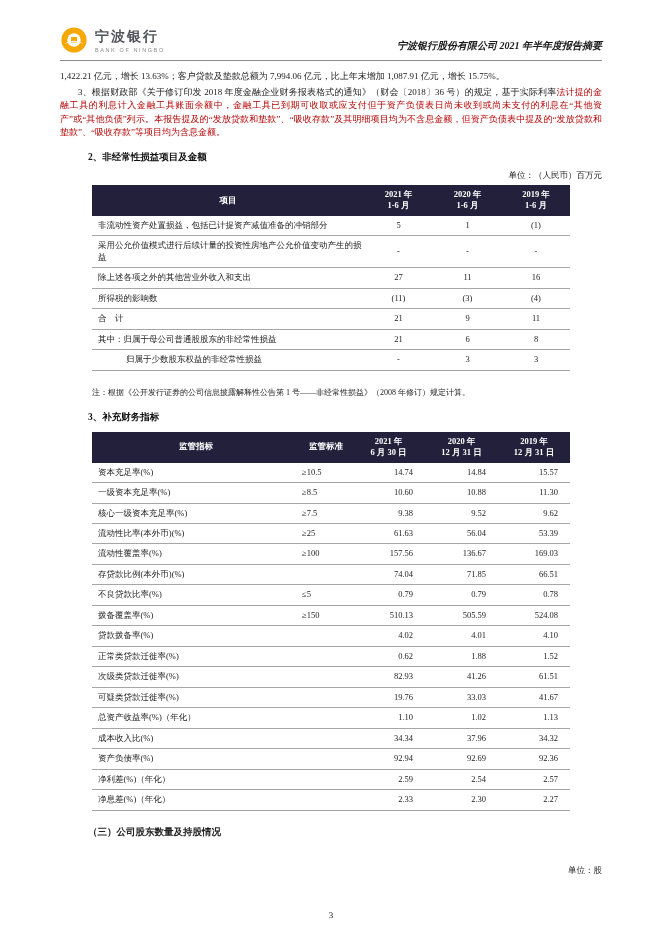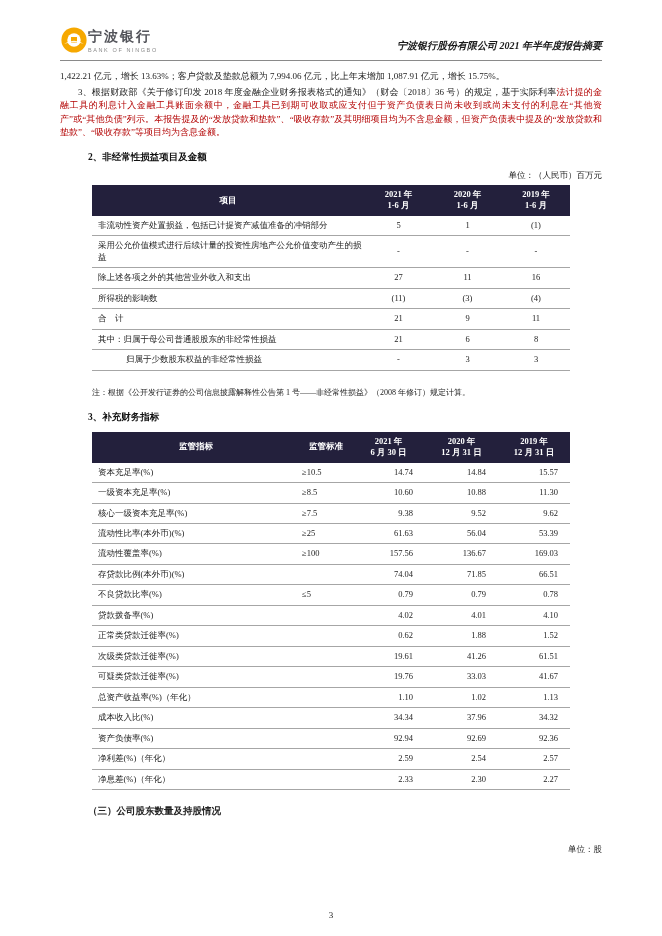--- a/index.html
+++ b/index.html
@@ -8,21 +8,21 @@
     width:662px; height:936px;
     font-family:"Liberation Serif","DejaVu Serif",serif;
     color:#222;
     position:relative;
     overflow:hidden;
   }
   .page { width:662px; height:936px; padding:26px 60px 0 60px; position:relative; }
 
   
   .doc-header { display:flex; justify-content:space-between; align-items:flex-end; padding-bottom:6px; border-bottom:1px solid #8a8a8a; }
-  .logo-wrap { display:flex; align-items:center; gap:0;justify-content:flex-end; }
+  .logo-wrap { display:flex; align-items:center; gap:7px;justify-content:flex-end; }
   .logo-text .cn { font-size:14px; font-weight:bold; color:#53545a; font-family:"Liberation Sans","DejaVu Sans",sans-serif; letter-spacing:2px; }
   .logo-text .en { font-size:5.5px; color:#8a8a8a; letter-spacing:1.6px; font-family:"Liberation Sans","DejaVu Sans",sans-serif; margin-top:1px; }
   .doc-title { font-size:10px; font-weight:600; color:#1a1a1a; padding-bottom:1px;font-style:italic; }
 
   
   .intro { margin-top:9px; font-size:9px; line-height:13.6px; text-align:justify; }
   .para3 { text-indent:2em; margin-top:2px; }
   .red { color:var(--revision-red,#B30000);font-family:Liberation Serif, serif; }
 
   
@@ -216,37 +216,44 @@
           <td>66.51</td>
         </tr>
         <tr>
           <td>不良贷款比率(%)</td>
           <td>≤5</td>
           <td>0.79</td>
           <td>0.79</td>
           <td>0.78</td>
         </tr>
         <tr>
+          <td>拨备覆盖率(%)</td>
+          <td>≥150</td>
+          <td>510.13</td>
+          <td>505.59</td>
+          <td>524.08</td>
+        </tr>
+        <tr>
           <td>贷款拨备率(%)</td>
           <td></td>
           <td>4.02</td>
           <td>4.01</td>
           <td>4.10</td>
         </tr>
         <tr>
           <td>正常类贷款迁徙率(%)</td>
           <td></td>
           <td>0.62</td>
           <td>1.88</td>
           <td>1.52</td>
         </tr>
         <tr>
           <td>次级类贷款迁徙率(%)</td>
           <td></td>
-          <td>19.61</td>
+          <td>82.93</td>
           <td>41.26</td>
           <td>61.51</td>
         </tr>
         <tr>
           <td>可疑类贷款迁徙率(%)</td>
           <td></td>
           <td>19.76</td>
           <td>33.03</td>
           <td>41.67</td>
         </tr>

